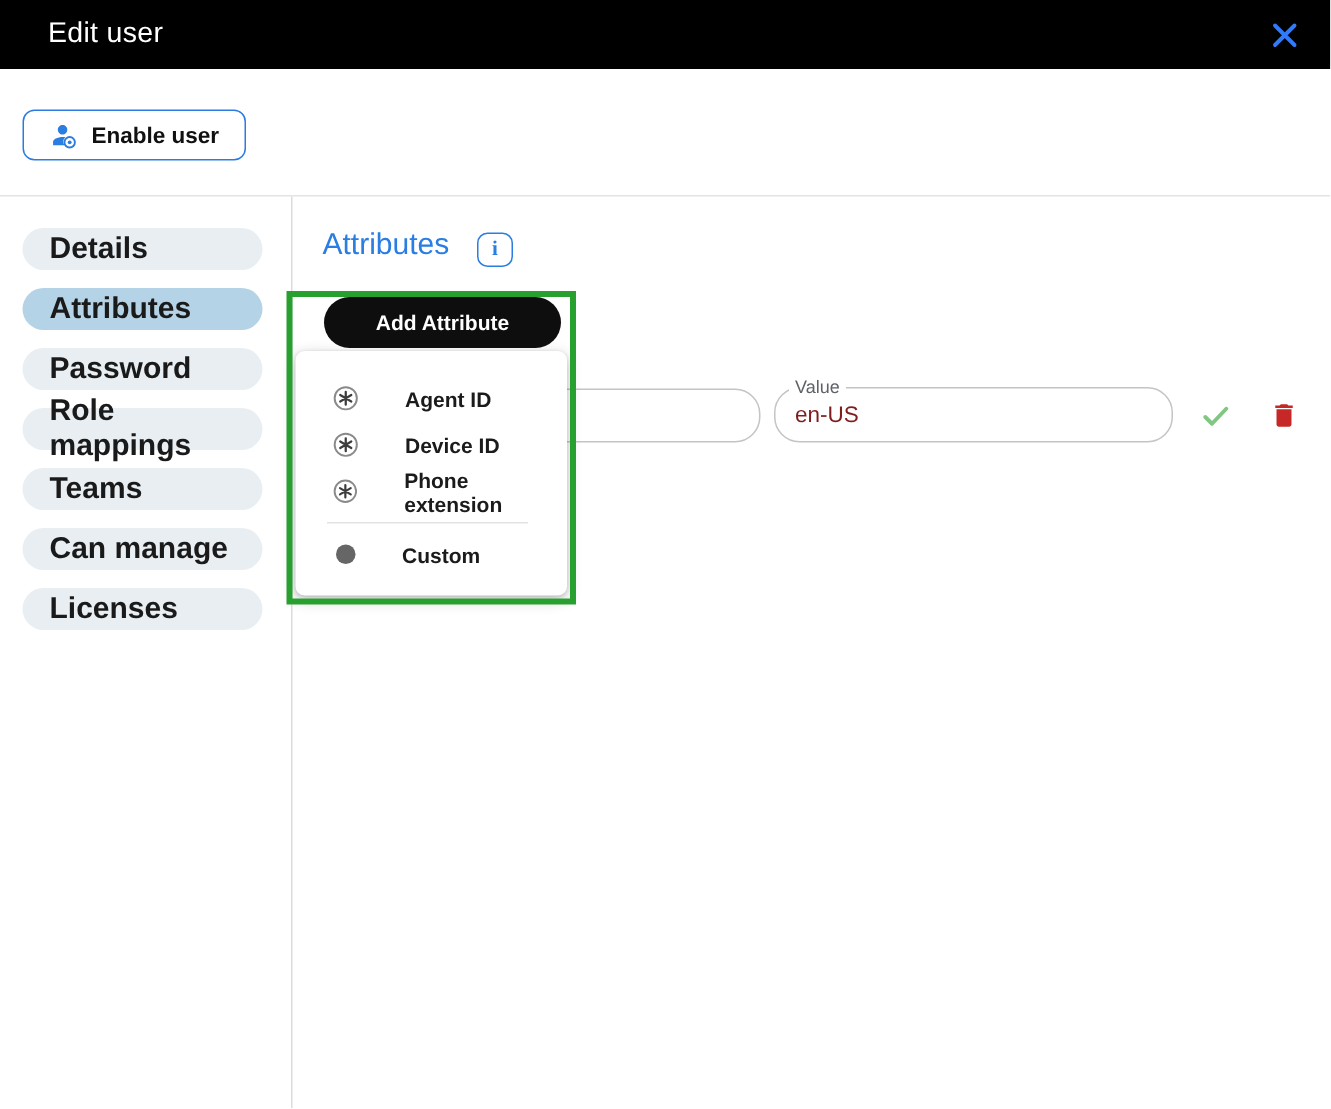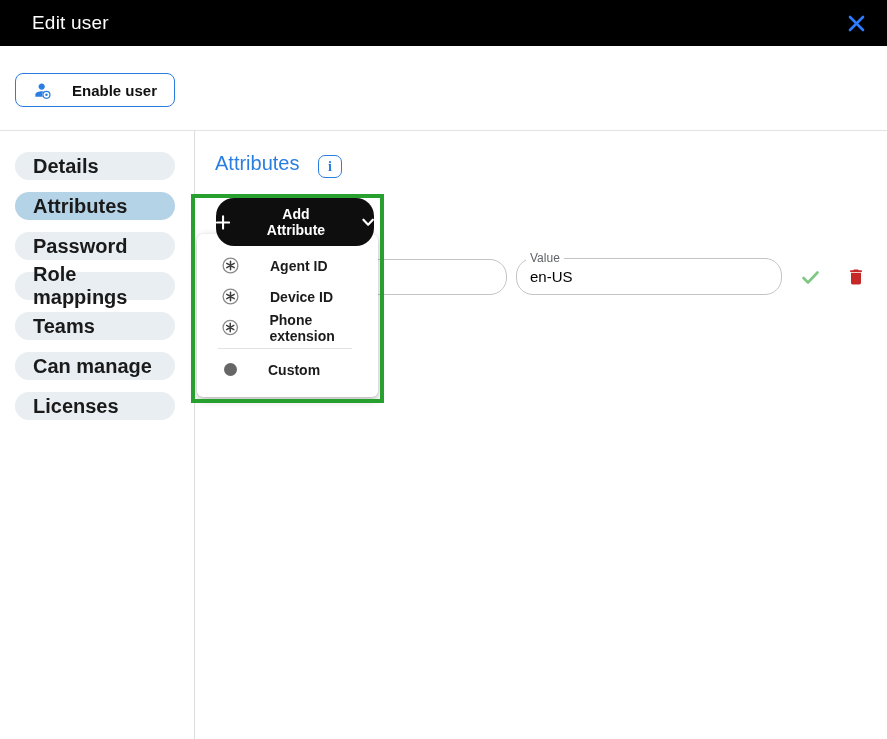--- a/index.html
+++ b/index.html
@@ -22,21 +22,21 @@
   .close-btn {
     position: absolute; right: 18px; top: 10px; width: 26px; height: 26px;
     background: transparent; border: none; cursor: pointer;
     display: flex; align-items: center; justify-content: center;
   }
 
   
   .enable-user-btn {
     position: absolute; left: 15px; top: 73px; height: 34px;
     background: #fff; border: 1.5px solid #2b7ce2; border-radius: 8px;
-    display: inline-flex; align-items: center; gap: 20px; padding: 0 17px;
+    display: inline-flex; align-items: center; gap: 9px; padding: 0 17px;
     font-family: inherit; font-size: 15px; font-weight: 700; color: #111;
     cursor: pointer;
   }
 
   
   .h-divider { position: absolute; left: 0; top: 130px; width: 887px; height: 1px; background: #e3e3e3; }
   .v-divider { position: absolute; left: 194px; top: 131px; width: 1px; height: 608px; background: #dcdcdc; }
 
   
   .sidebar { position: absolute; left: 0; top: 131px; width: 194px; height: 608px; }
@@ -61,42 +61,43 @@
     font-family: "Liberation Serif", "DejaVu Serif", serif;
     background: #fff; cursor: pointer;
   }
 
   
   .field {
     position: absolute; border: 1px solid #c4c4c4; border-radius: 17px; background: #fff;
   }
   .field input {
     width: 100%; height: 100%; border: none; outline: none; background: transparent;
-    font-family: inherit; font-size: 15px; color: #000000; padding: 0 13px;
+    font-family: inherit; font-size: 15px; color: #7f1d1d; padding: 0 13px;
   }
   .key-field { left: 215px; top: 259px; width: 292px; height: 36px; z-index: 1; }
   .value-field { left: 516px; top: 258px; width: 266px; height: 37px; z-index: 1; }
   .float-label {
     position: absolute; top: -8px; left: 9px; background: #fff; padding: 0 4px;
     font-size: 12px; color: #5f6368; line-height: 14px;
   }
   .confirm-btn, .delete-btn {
     position: absolute; background: transparent; border: none; cursor: pointer;
     width: 24px; height: 24px; display: flex; align-items: center; justify-content: center;
   }
   .confirm-btn { left: 798px; top: 265px; }
   .delete-btn { left: 844px; top: 265px; }
 
   
   .add-attr-btn {
-    position: absolute; left: 216px; top: 198px; width: 158px; height: 48px;
+    position: absolute; left: 216px; top: 198px; width: 158px; height: 34px;
     background: #0e0e0e; border: none; border-radius: 18px; cursor: pointer;
     display: flex; align-items: center; justify-content: center; gap: 24px;
     color: #fff; font-family: inherit; font-size: 14px; font-weight: 700;
     z-index: 6;
+    flex-direction: column;
   }
 
   
   .dropdown-menu {
     position: absolute; left: 197px; top: 234px; width: 181px; height: 163px;
     background: #fff; border-radius: 6px;
     box-shadow: 0 3px 10px rgba(0,0,0,.22), 0 1px 3px rgba(0,0,0,.14);
     padding-top: 16px; z-index: 5;
   }
   .menu-item {

